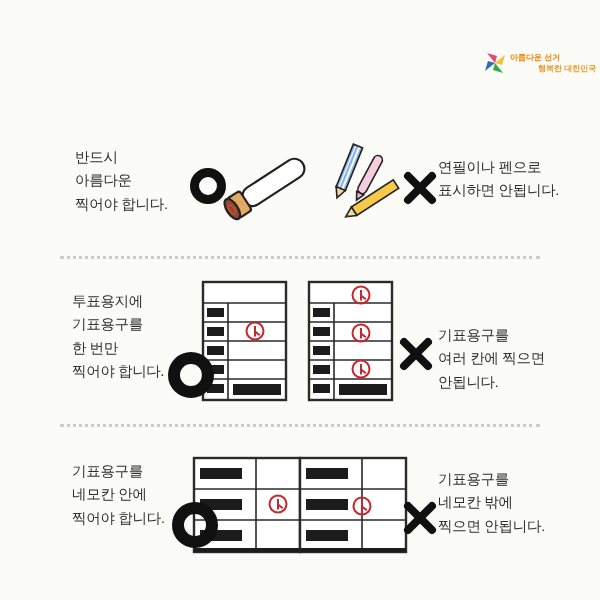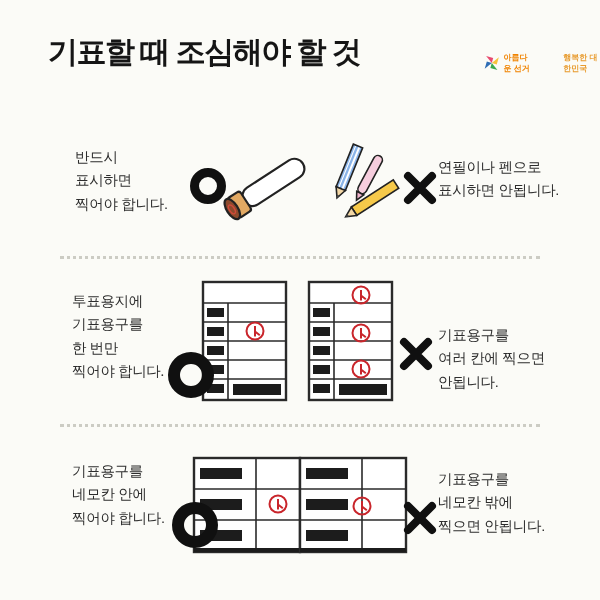--- a/index.html
+++ b/index.html
@@ -7,21 +7,21 @@
   body { font-family:"Liberation Sans","DejaVu Sans",sans-serif; }
   .canvas {
     position:relative; width:600px; height:600px; margin:0 auto;
     background:#fbfbf7; overflow:hidden;
   }
   .title {
     position:absolute; left:48px; top:32px;
     font-size:30px; font-weight:900; letter-spacing:-1.5px; color:#151515;
   }
   .logo { position:absolute; left:484px; top:52px; display:flex; align-items:center; gap:4px; }
-  .logo-text { display:flex; flex-direction:row; font-size:8px; font-weight:bold; line-height:1.4; }
+  .logo-text { display:flex; flex-direction:column; font-size:8px; font-weight:bold; line-height:1.4; }
   .logo-line1 { color:#f08300; }
   .logo-line2 { color:#e89b2e;margin-left:28px; }
   .row { position:absolute; left:0; width:600px; }
   .row1 { top:140px; height:118px; }
   .row2 { top:272px; height:150px; }
   .row3 { top:438px; height:155px; }
   .txt {
     position:absolute; font-size:14.5px; line-height:1.62; color:#2d2d2d;
     white-space:pre-line; letter-spacing:-0.3px;
   }
@@ -31,38 +31,37 @@
     border:9px solid #101010; background:transparent;
   }
   .o-lg { width:46px; height:46px; border-width:12px; }
   .illus, .x-mark { position:absolute; }
 </style>
 </head>
 <body>
 
 <div class="canvas">
 
-  <h1 class="title">기표할 때 조심해야 할 것</h1>
 
   <div class="logo">
     <svg width="22" height="22" viewBox="0 0 22 22">
       <polygon points="11,11 3,1 13,4" fill="#e84a6f"></polygon>
       <polygon points="11,11 21,3 18,13" fill="#f5c33b"></polygon>
       <polygon points="11,11 19,21 9,18" fill="#39a84e"></polygon>
       <polygon points="11,11 1,19 4,9" fill="#2f6db5"></polygon>
     </svg>
     <div class="logo-text">
       <span class="logo-line1">아름다운 선거</span>
       <span class="logo-line2">행복한 대한민국</span>
     </div>
   </div>
 
   <section class="row row1">
     <p class="txt" style="left:75px; top:6px;">반드시
-표시하면
+아름다운
 찍어야 합니다.</p>
 
     <div class="o-mark" style="left:190px; top:28px;"></div>
 
     <svg class="illus" style="left:214px; top:8px;" width="120" height="82" viewBox="0 0 120 82">
       <g transform="translate(20,60) rotate(-33)">
         <rect x="12" y="-10" width="70" height="20" rx="10" fill="#ffffff" stroke="#222222" stroke-width="2.2"></rect>
         <rect x="-1" y="-11.5" width="15" height="23" rx="3" fill="#e2a963" stroke="#222222" stroke-width="2.2"></rect>
         <ellipse cx="-2" cy="0" rx="5.5" ry="11.5" fill="#8d4a2c" stroke="#222222" stroke-width="2.2"></ellipse>
         <ellipse cx="-2.5" cy="0" rx="2.5" ry="5" fill="none" stroke="#d04a3a" stroke-width="1.4"></ellipse>

